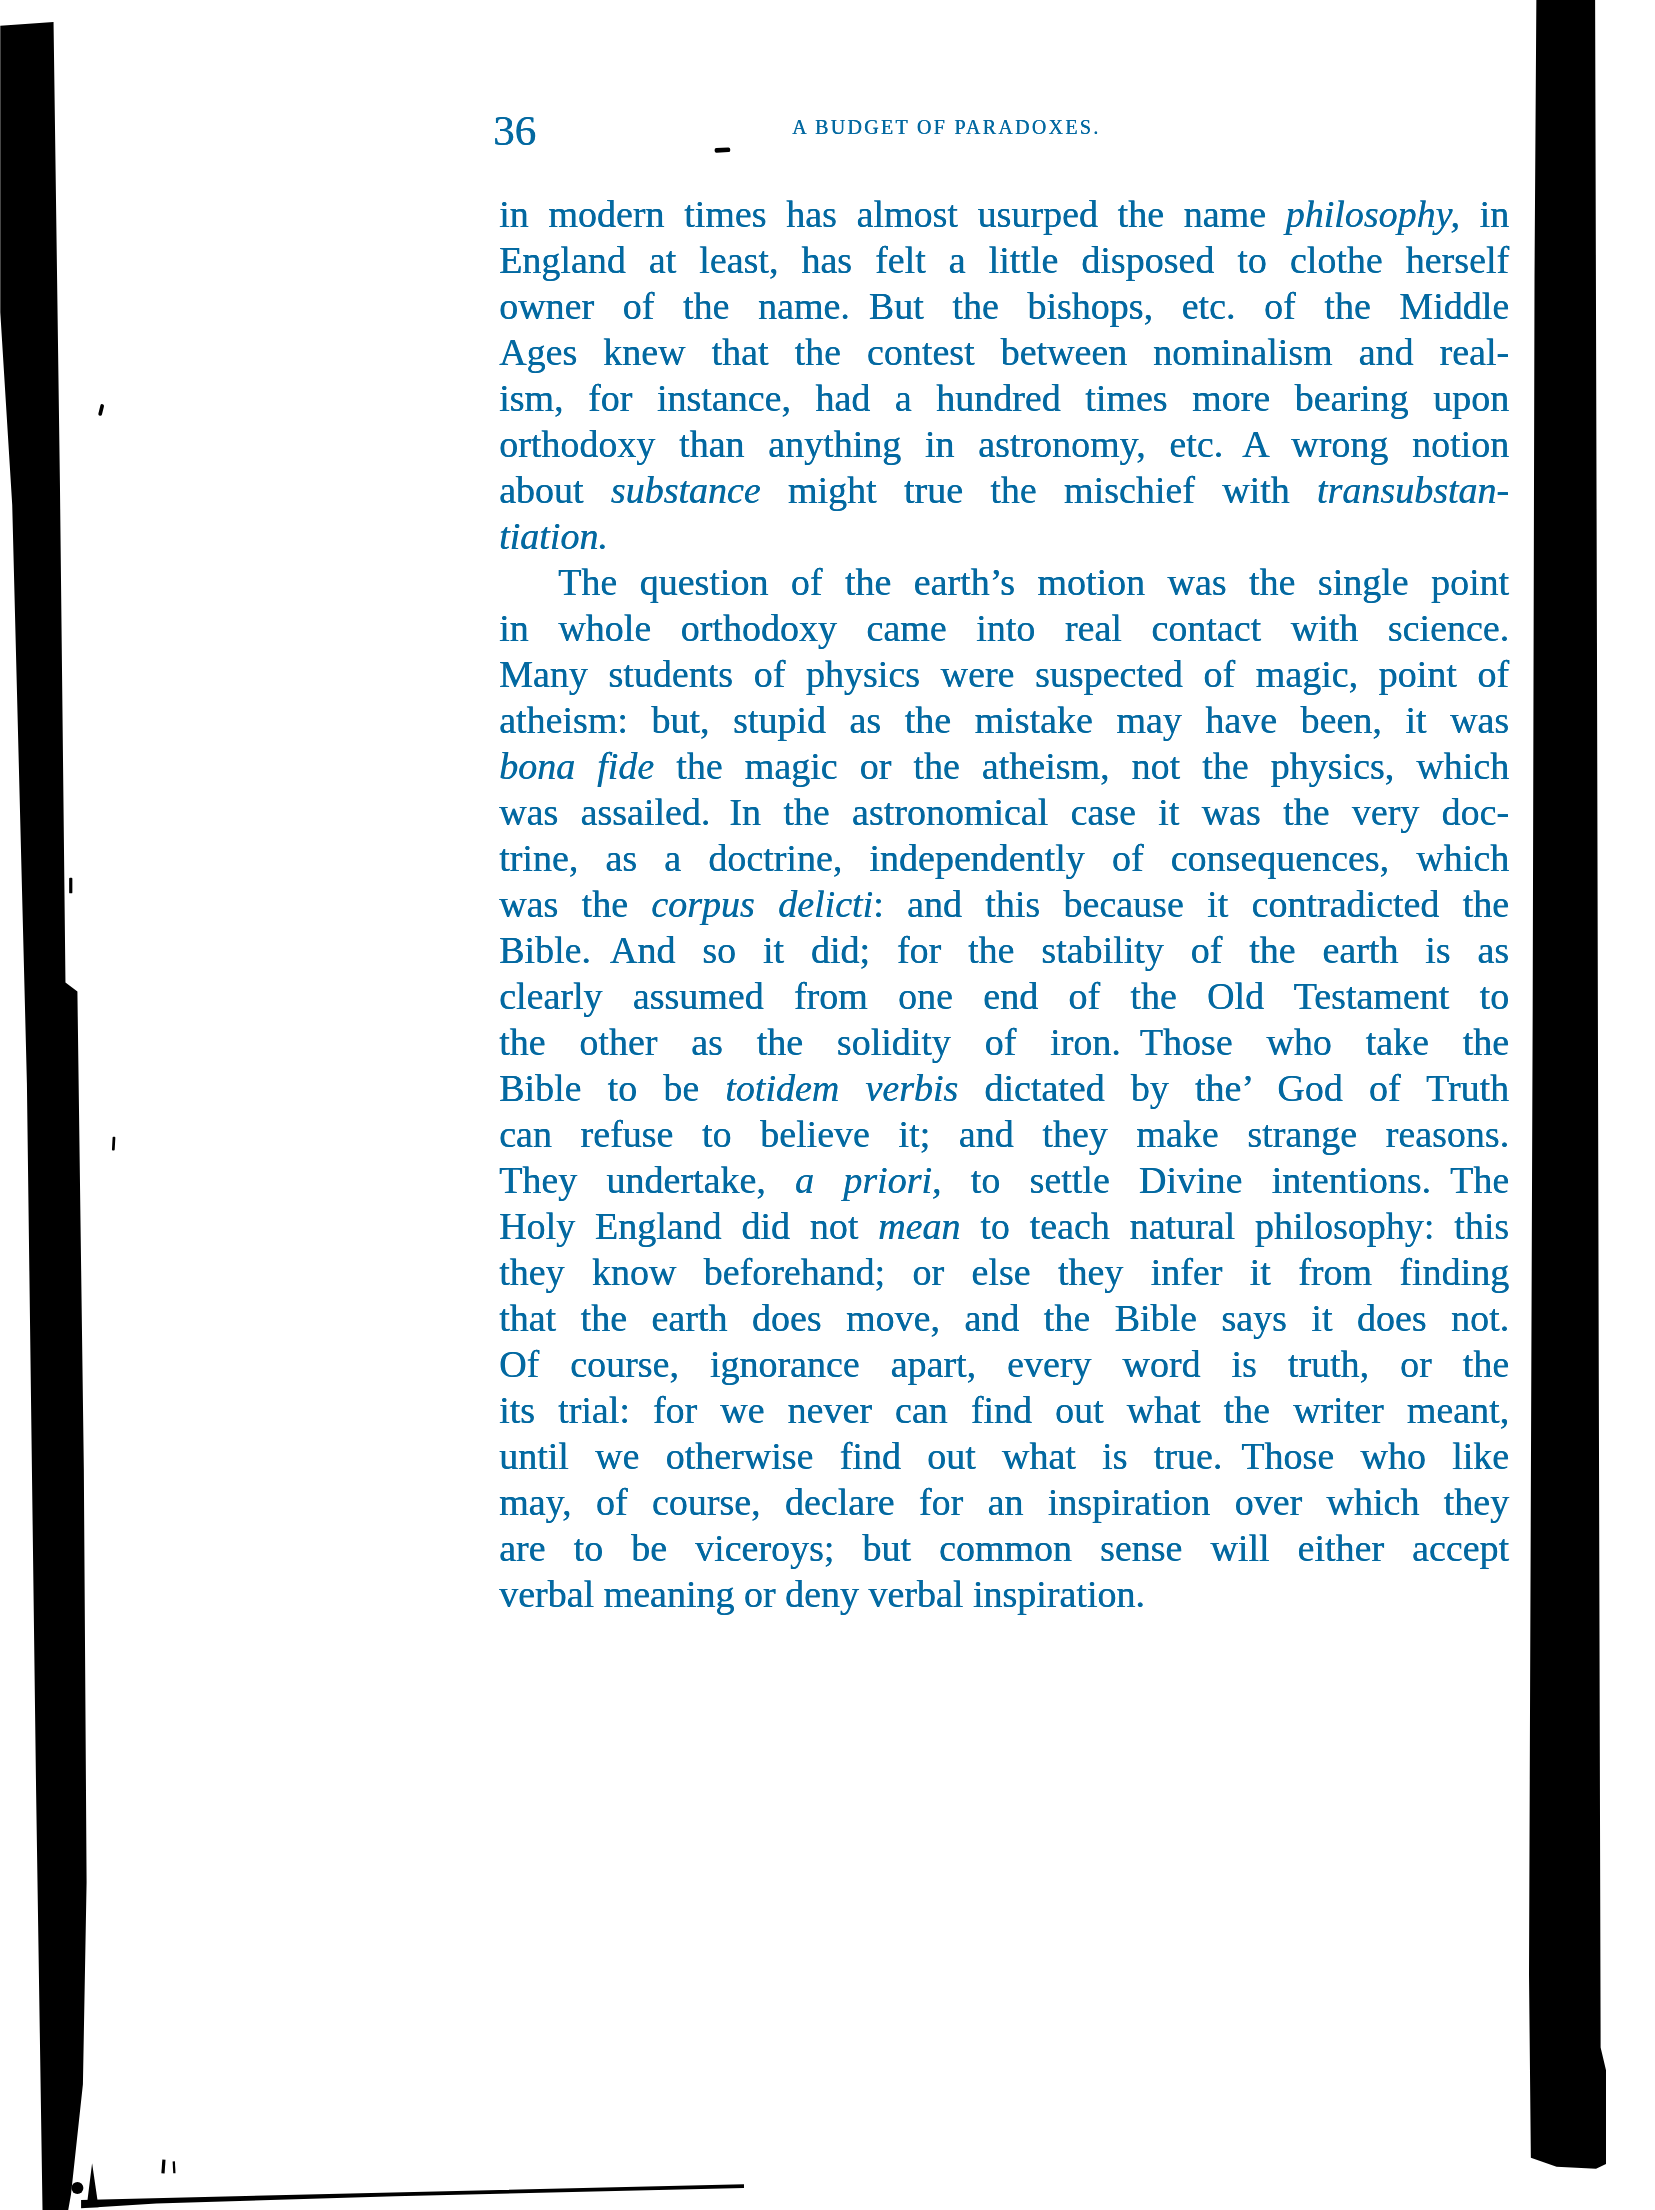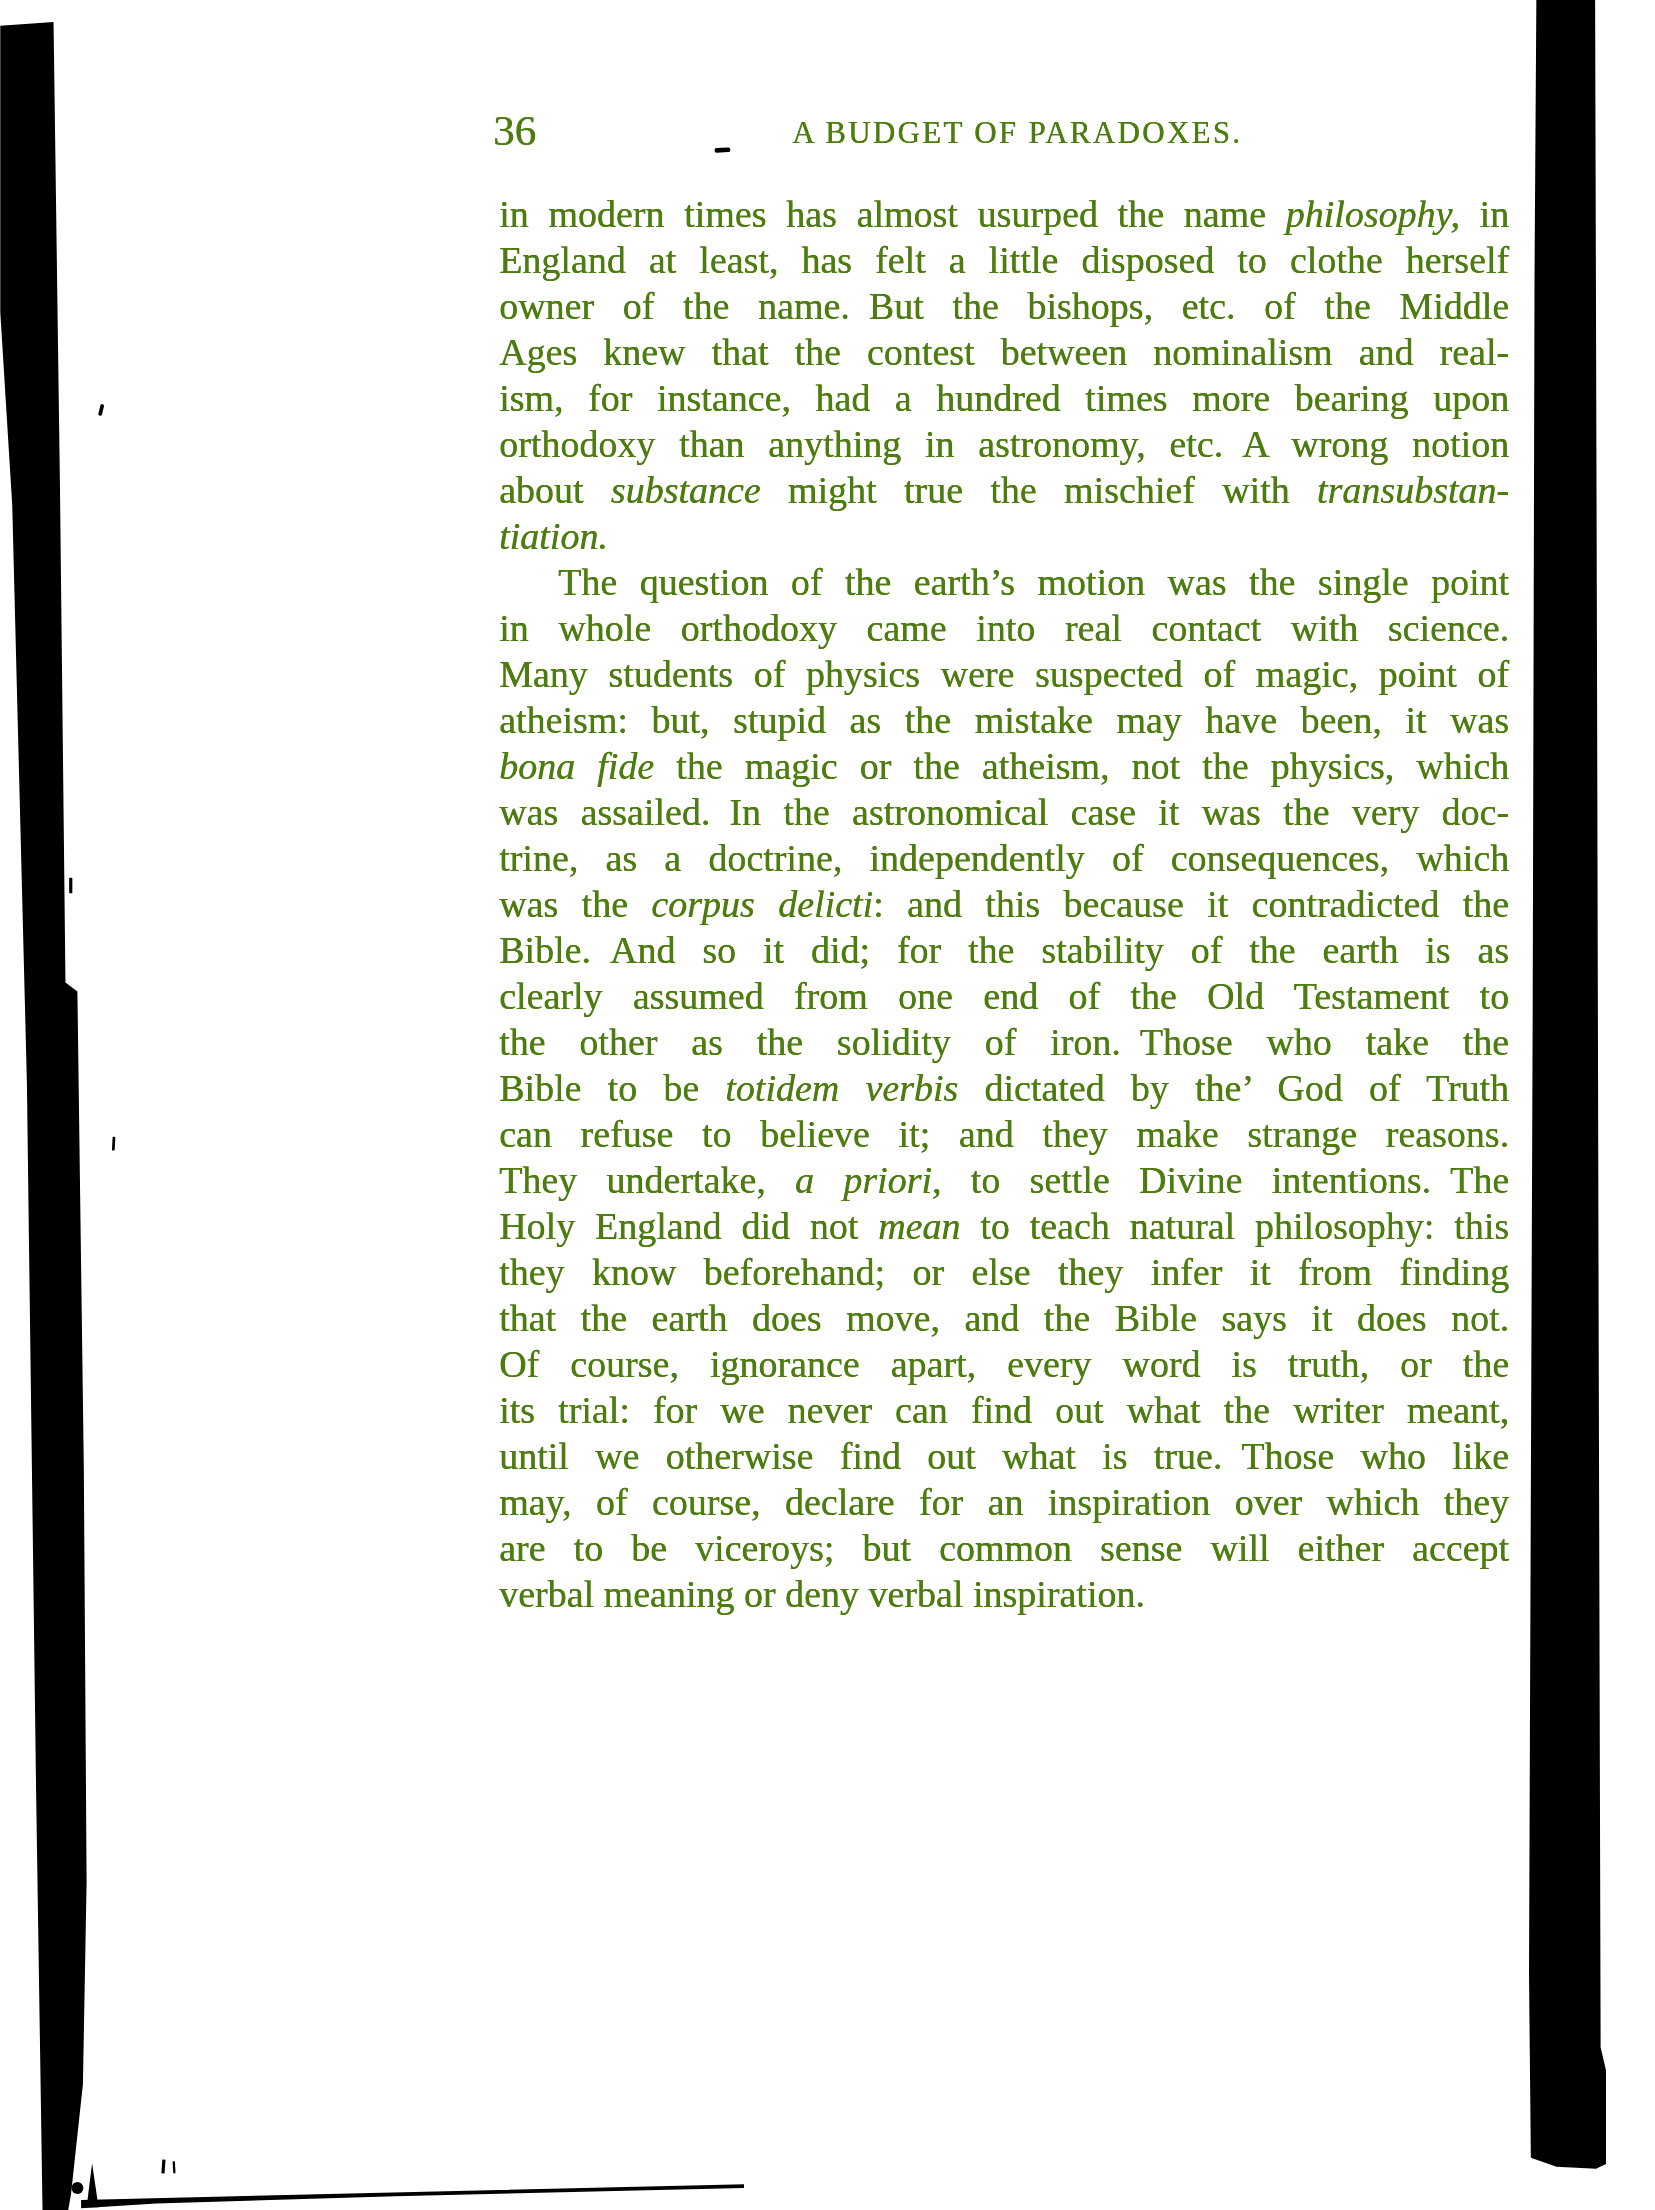--- a/index.html
+++ b/index.html
@@ -1,26 +1,26 @@
 <!DOCTYPE html>
 <html style="font-size:14.7px"><head>
 <meta charset="utf-8">
 <style>
   html,body{margin:0;padding:0;background:#ffffff;}
   .page{
     position:relative;width:1606px;height:2210px;background:#ffffff;overflow:hidden;
-    font-family:"Liberation Serif", serif;color:#4d7c0f;
+    font-family:"Liberation Serif", serif;color:#0369a1;
   }
   .artifacts{position:absolute;left:0;top:0;width:1656px;height:2210px;pointer-events:none;}
   .pagenum{
     position:absolute;left:493px;top:109px;font-size:43px;line-height:1;
     text-shadow:0.5px 0 0 currentColor;
   }
   .runtitle{
-    position:absolute;left:792px;top:117px;font-size:31px;letter-spacing:2.3px;line-height:1;
+    position:absolute;left:792px;top:117px;font-size:20px;letter-spacing:2.3px;line-height:1;
     text-shadow:0.4px 0 0 currentColor;white-space:nowrap;
   }
   .body-text{
     position:absolute;left:499px;top:191px;width:1010px;
     font-size:38px;line-height:46px;
     text-shadow:0.4px 0 0 currentColor;
   }
   .line{text-align:justify;}
   .line.j{text-align-last:justify;}
   .line.ind{text-indent:59px;}

